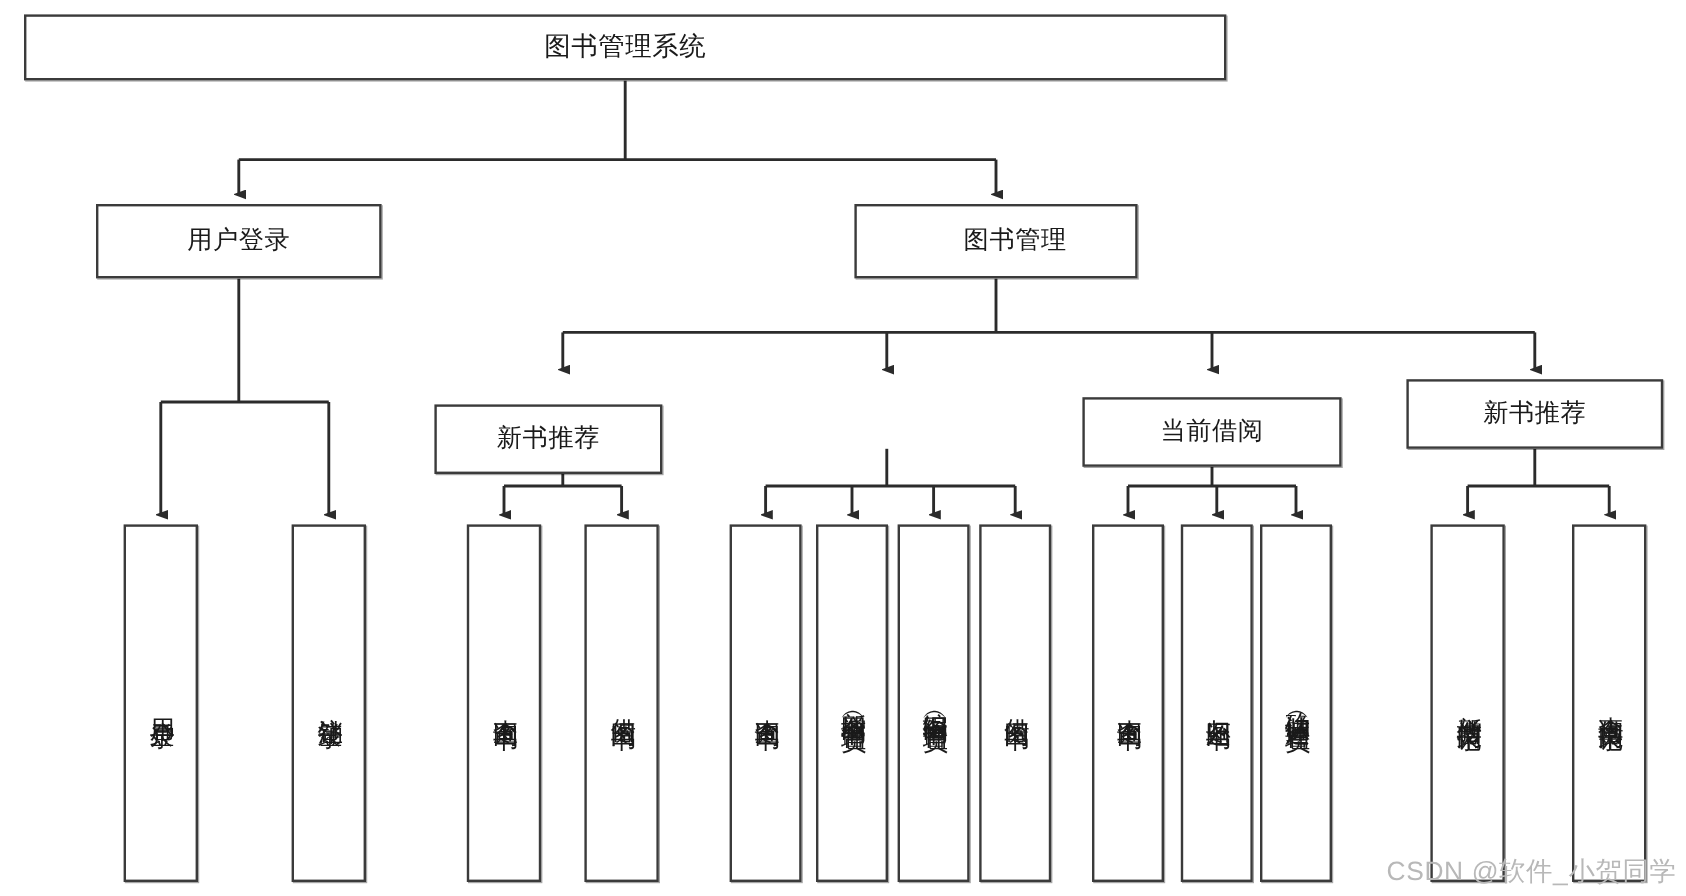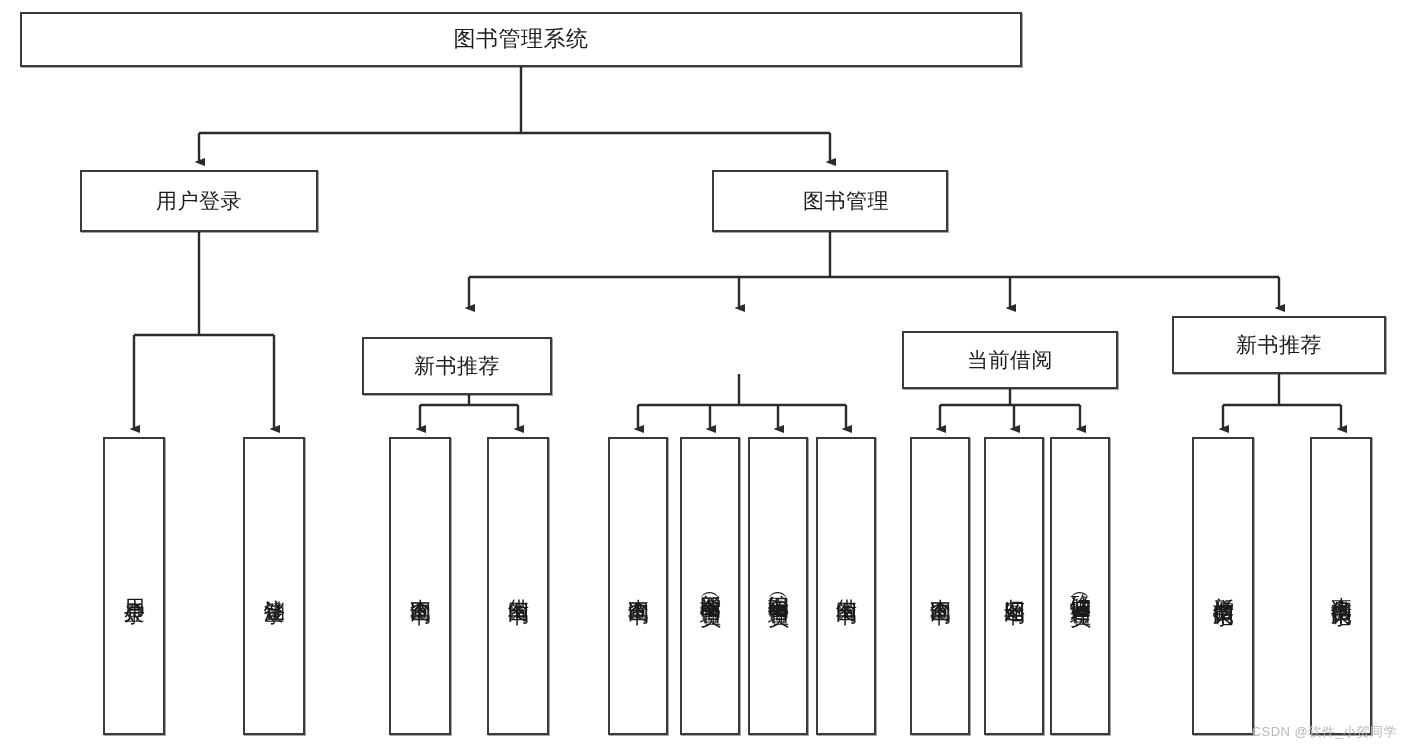--- a/index.html
+++ b/index.html
@@ -58,21 +58,21 @@
     font-size: 21px;
     line-height: 1.18;
     letter-spacing: 2px;
     max-height: 282px;
     white-space: nowrap;
   }
   .watermark {
     position: absolute;
     right: 8px;
     bottom: 6px;
-    font-size: 13px;
+    font-size: 22px;
     color: #b8b8b8;
     letter-spacing: 0.5px;
     white-space: nowrap;
   }
 </style>
 </head>
 <body>
 
 <div id="canvas">
 

